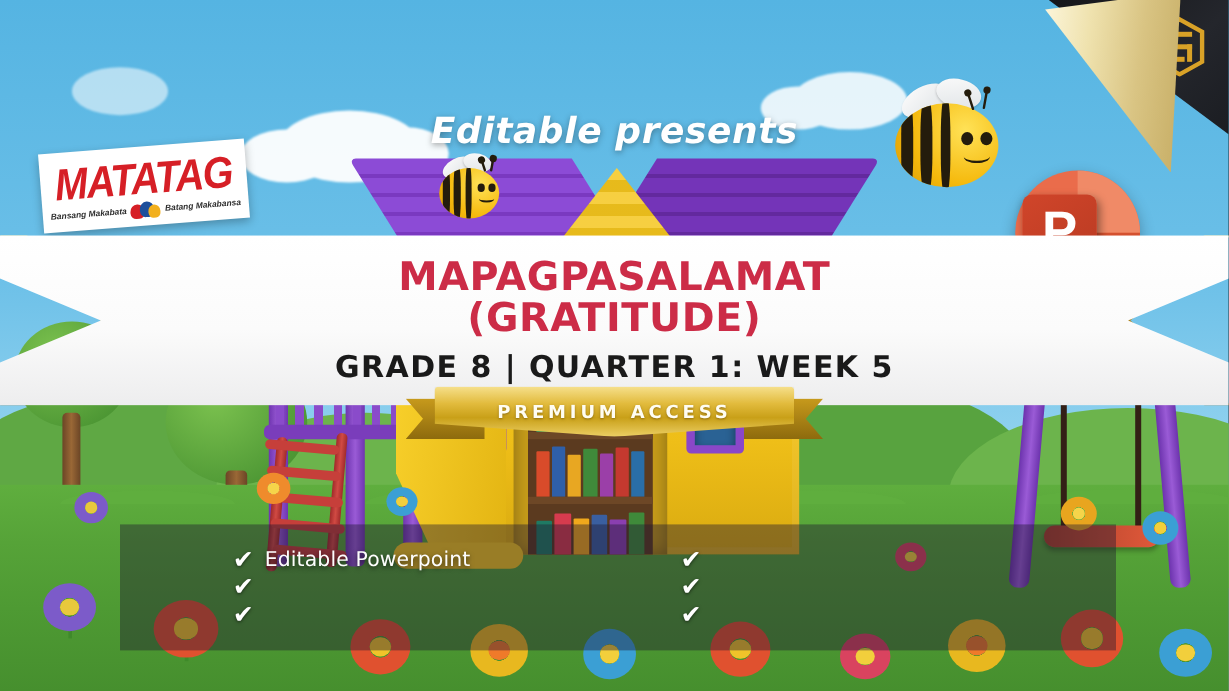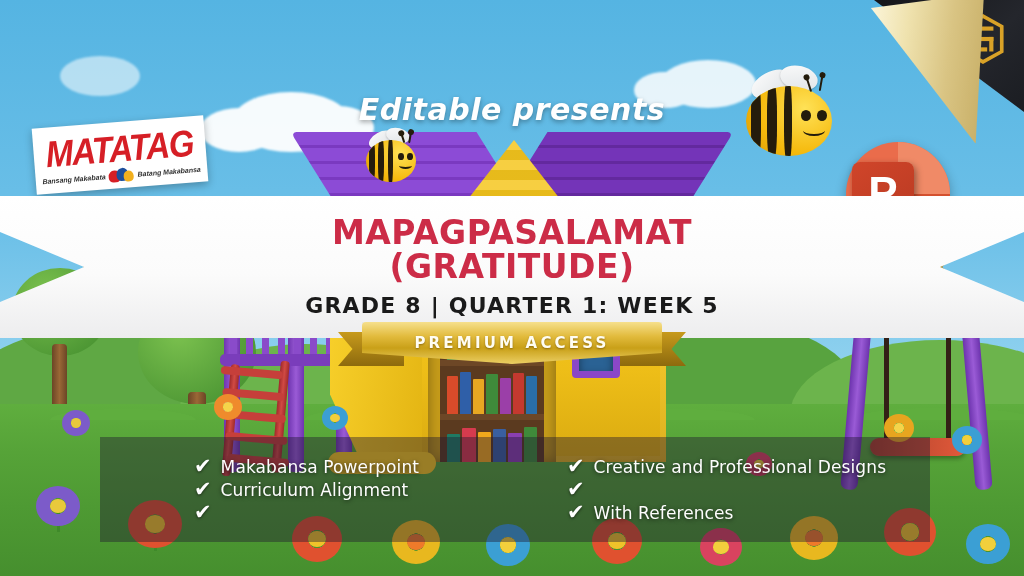--- a/index.html
+++ b/index.html
@@ -237,21 +237,21 @@
   .banner-gold-r { right:0; clip-path:polygon(106px 0, 84px 0, 0 36px, 0 106px, 84px 142px, 106px 142px, 22px 71px); }
 
   .title-wrap { position:absolute; left:0; right:0; top:196px; height:142px;
     display:flex; flex-direction:column; align-items:center; justify-content:center; gap:4px; }
   .title-main {
     font-family:"DejaVu Sans", sans-serif; font-weight:bold; font-size:33px;
     color:#cc2c47; letter-spacing:.5px; line-height:1.03; text-align:center;
     text-transform:uppercase;
   }
   .title-sub {
-    font-family:"DejaVu Sans", sans-serif; font-weight:bold; font-size:22px;
+    font-family:"DejaVu Sans", sans-serif; font-weight:bold; font-size:25px;
     color:#1a1a1a; letter-spacing:1.2px; text-align:center; margin-top:6px;
   }
 
   
   .ribbon-wrap { position:absolute; left:0; right:0; top:322px; height:54px; }
   .ribbon-tail { position:absolute; top:10px; width:66px; height:34px;
     background:linear-gradient(180deg,#c79a1c,#8d6a0d); }
   .ribbon-tail.lt { left:338px; clip-path:polygon(0 0,100% 0,100% 100%,0 100%,22% 50%); }
   .ribbon-tail.rt { right:338px; clip-path:polygon(0 0,100% 0,78% 50%,100% 100%,0 100%); }
   .ribbon {
@@ -518,39 +518,36 @@
     <div class="ribbon-tail rt"></div>
     <div class="ribbon">
         <span>PREMIUM ACCESS</span>
       </div>
   </div>
 
   <div class="features-band"></div>
   <div class="features">
     <div class="feat">
       <span class="chk">✔</span>
-      <span class="txt">Makabansa Powerpoint</span>
+      <span class="txt">Editable Powerpoint</span>
     </div>
     <div class="feat">
       <span class="chk">✔</span>
-      <span class="txt">Creative and Professional Designs</span>
     </div>
     <div class="feat">
       <span class="chk">✔</span>
-      <span class="txt">Curriculum Alignment</span>
     </div>
     <div class="feat">
       <span class="chk">✔</span>
     </div>
     <div class="feat">
       <span class="chk">✔</span>
     </div>
     <div class="feat">
       <span class="chk">✔</span>
-      <span class="txt">With References</span>
     </div>
   </div>
 
   <div class="corner-dark"></div>
   <svg class="hive-logo" viewBox="0 0 44 48">
     <polygon points="22,2 40,12 40,36 22,46 4,36 4,12" fill="none" stroke="#d9a227" stroke-width="3.5"></polygon>
     <rect x="12" y="12" width="20" height="4" fill="#d9a227"></rect>
     <rect x="12" y="22" width="20" height="4" fill="#d9a227"></rect>
     <rect x="12" y="32" width="14" height="4" fill="#d9a227"></rect>
     <rect x="12" y="12" width="4" height="14" fill="#d9a227"></rect>

